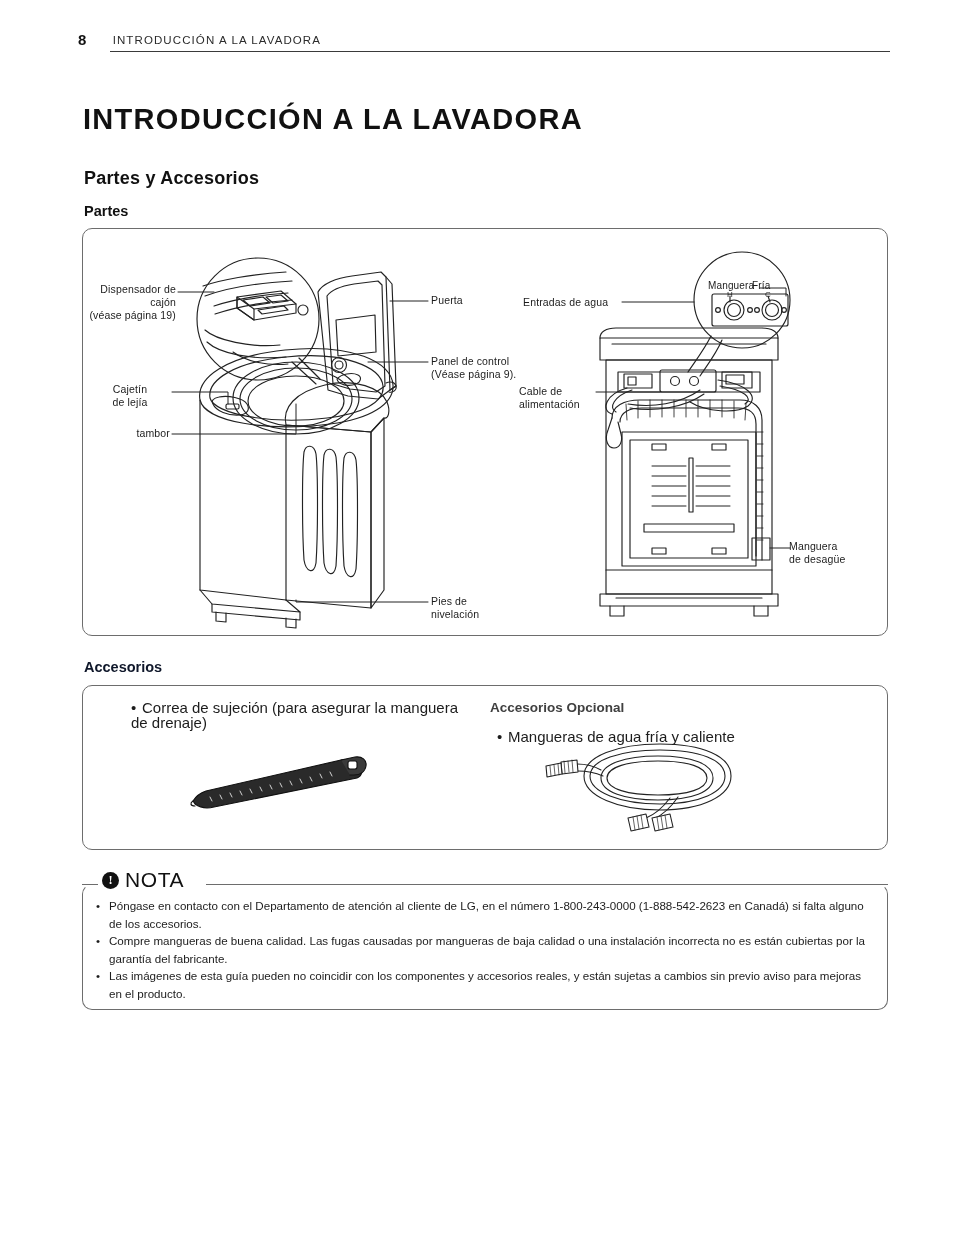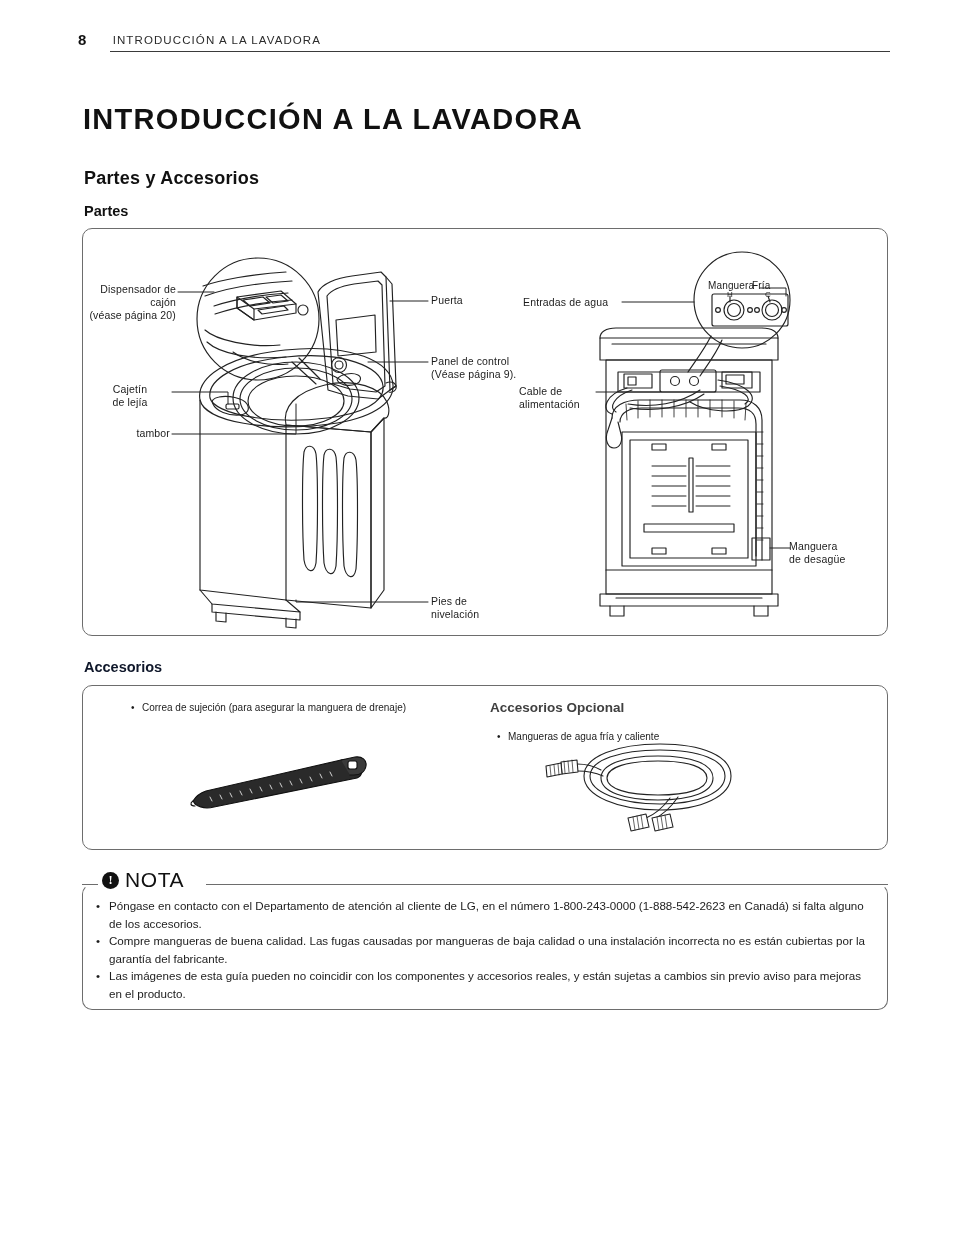--- a/index.html
+++ b/index.html
@@ -98,21 +98,21 @@
     line-height: 13px;
     color: #1c1c1c;
     letter-spacing: .15px;
     white-space: pre-line;
   }
   .lbl.right { text-align: right; }
 
   
   .acc-bullet {
     position: absolute;
-    font-size: 10px;
+    font-size: 15px;
     color: #1c1c1c;
     line-height: 15px;
   }
   .acc-bullet .dot, .note-item .dot {
     display: inline-block;
     width: 11px;
     text-align: left;
   }
   .acc-opt-title {
     position: absolute;
@@ -408,21 +408,21 @@
 
         <path d="M770 548 L790 548"></path>
 
         <path d="M760 288 L786 288 L786 296"></path>
       </g>
     </g>
   </svg>
 
   <div class="lbl right" style="left:64px; top:283px; width:112px;">Dispensador de
 cajón
-(véase página 20)</div>
+(véase página 19)</div>
   <div class="lbl right" style="left:90px; top:383px; width:80px;text-align:center;">Cajetín
 de lejía</div>
   <div class="lbl right" style="left:94px; top:427px; width:76px;">tambor</div>
 
   <div class="lbl" style="left:431px; top:294px;">Puerta</div>
   <div class="lbl" style="left:431px; top:355px;">Panel de control
 (Véase página 9).</div>
   <div class="lbl" style="left:431px; top:595px;">Pies de
 nivelación</div>
 

